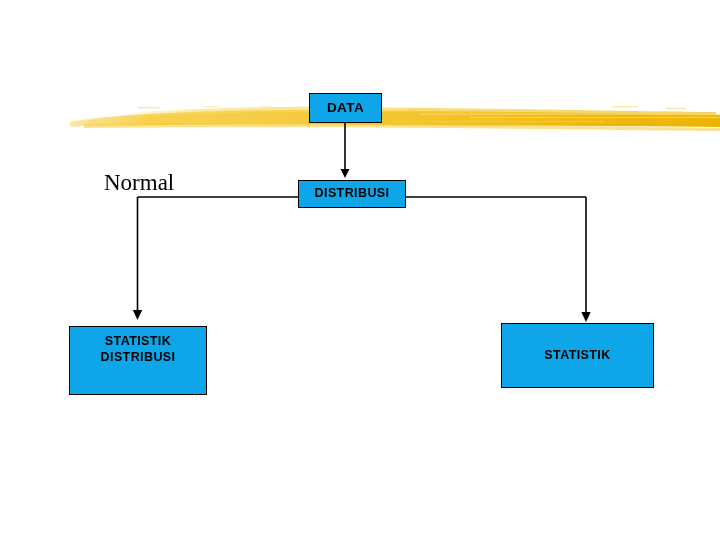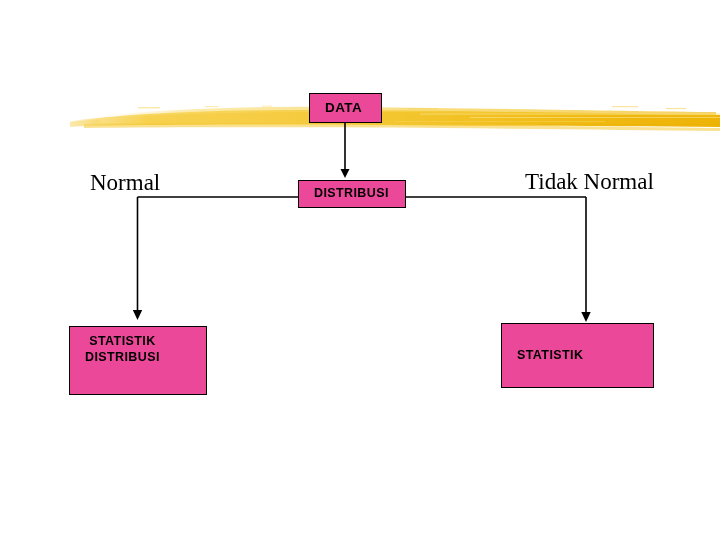--- a/index.html
+++ b/index.html
@@ -24,28 +24,28 @@
     width: 720px;
     height: 540px;
     pointer-events: none;
   }
 
   
   .node-box {
     position: absolute;
     box-sizing: border-box;
     border: 1.5px solid #000000;
-    background: #ec4899;
+    background: #0ea5e9;
     display: flex;
+    justify-content: center;
     color: #000000;
     font-weight: bold;
     letter-spacing: 0.4px;
     line-height: 1.25;
     text-align: center;
-    padding-left: 15px;
   }
 
   #data-box {
     left: 309px;
     top: 93px;
     width: 73px;
     height: 30px;
     align-items: center;
     font-size: 13.5px;
     z-index: 6;
@@ -84,21 +84,21 @@
 
   
   .serif-label {
     position: absolute;
     font-family: "Liberation Serif", serif;
     font-size: 23px;
     color: #000000;
     white-space: nowrap;
     z-index: 6;
   }
-  #label-normal { left: 90px; top: 170px; font-family: Liberation Serif, serif; }
+  #label-normal { left: 104px; top: 170px; font-family: Liberation Serif, serif; }
   #label-tidak-normal { left: 525px; top: 169px; }
 
   
   #connectors {
     position: absolute;
     left: 0;
     top: 0;
     width: 720px;
     height: 540px;
     z-index: 4;
@@ -178,21 +178,20 @@
   <div class="node-box" id="data-box">
     <span>DATA</span>
   </div>
 
   <div class="node-box" id="distribusi-box">
     <span>DISTRIBUSI</span>
   </div>
 
   <div class="serif-label" id="label-normal">Normal</div>
 
-  <div class="serif-label" id="label-tidak-normal">Tidak Normal</div>
 
   <div class="node-box" id="parametrik-box">
     <div>
       <span>STATISTIK</span><br>
       <span>DISTRIBUSI</span>
     </div>
   </div>
 
   <div class="node-box" id="nonparametrik-box">
     <div>

